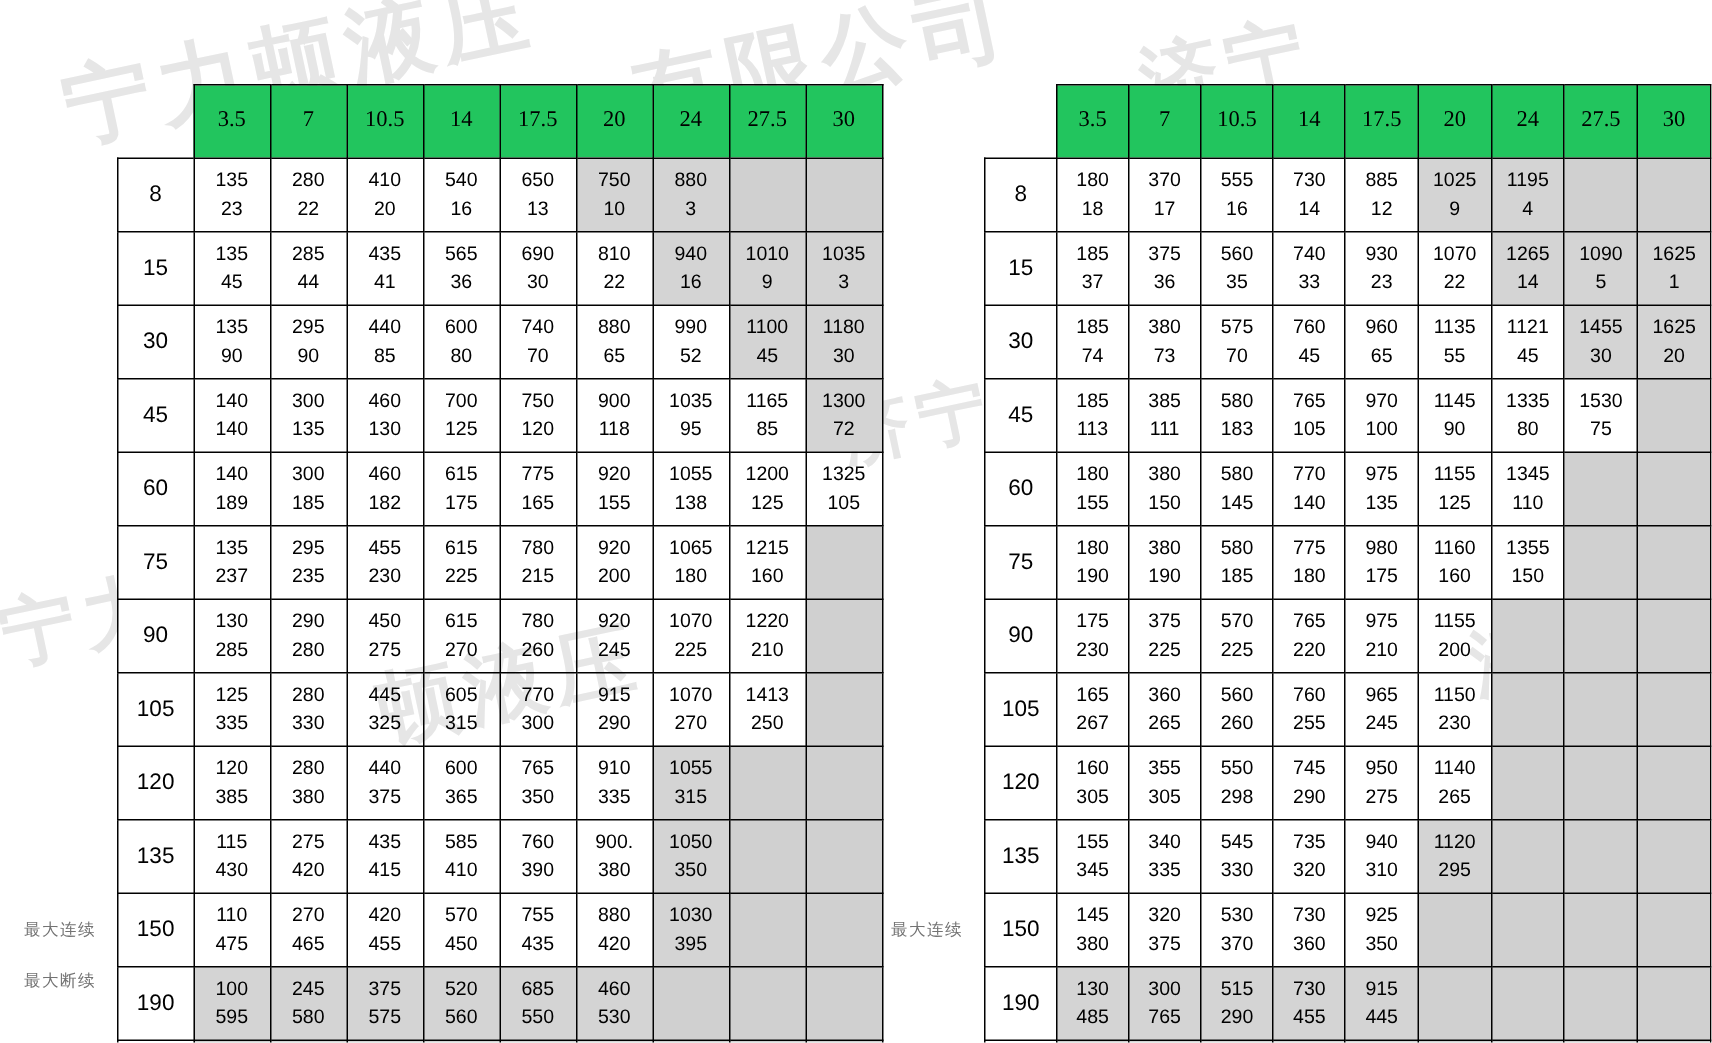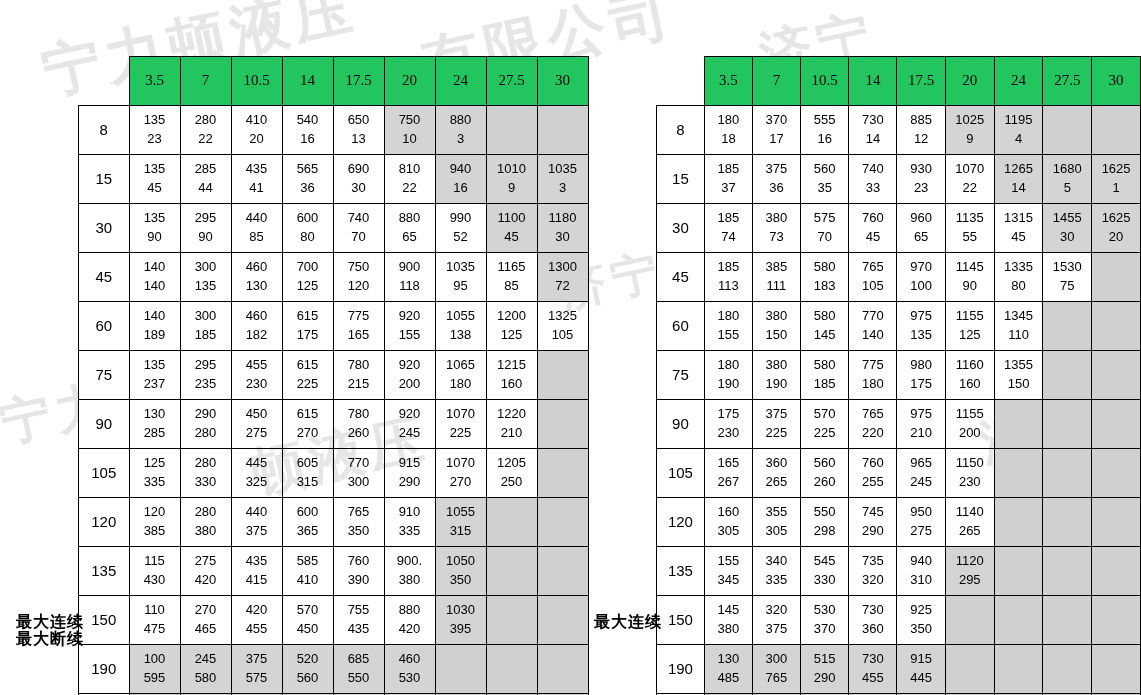--- a/index.html
+++ b/index.html
@@ -61,26 +61,25 @@
     font-size:15px;
     background:#ffffff;
   }
   table.grid td.shade1{background:#d4d4d4;}
   table.grid td.empty{background:#d0d0d0;}
   .cellv{display:block;}
   .cellv.top{margin-top:1px;}
   .cellv.bot{margin-bottom:1px;}
   .sidelabel{
     position:absolute;
-    font-size:16px;
-    color:#000000;
+    font-size:11px;
+    color:#737373;
     font-family:"DejaVu Sans","Liberation Sans",sans-serif;
     letter-spacing:1px;
     white-space:nowrap;
-    font-weight:bold;
   }
   
   #table-left{left:78px;top:56px;}
   #table-right{left:656px;top:56px;}
 </style>
 </head>
 <body>
 
 <div class="watermark-layer" id="watermarks">
     <div class="wm" style="left: 40px; top: 2px; font-size: 58px; transform: rotate(-12deg);">宁力顿液压</div>
@@ -392,21 +391,21 @@
           </td>
           <td class="">
             <span class="cellv top">915</span>
             <span class="cellv bot">290</span>
           </td>
           <td class="">
             <span class="cellv top">1070</span>
             <span class="cellv bot">270</span>
           </td>
           <td class="">
-            <span class="cellv top">1205</span>
+            <span class="cellv top">1413</span>
             <span class="cellv bot">250</span>
           </td>
           <td class="empty"></td>
         </tr>
         <tr>
           <td class="rowhdr">120</td>
           <td class="">
             <span class="cellv top">120</span>
             <span class="cellv bot">385</span>
           </td>
@@ -618,21 +617,21 @@
           </td>
           <td class="">
             <span class="cellv top">1070</span>
             <span class="cellv bot">22</span>
           </td>
           <td class="shade1">
             <span class="cellv top">1265</span>
             <span class="cellv bot">14</span>
           </td>
           <td class="shade1">
-            <span class="cellv top">1680</span>
+            <span class="cellv top">1090</span>
             <span class="cellv bot">5</span>
           </td>
           <td class="shade1">
             <span class="cellv top">1625</span>
             <span class="cellv bot">1</span>
           </td>
         </tr>
         <tr>
           <td class="rowhdr">30</td>
           <td class="">
@@ -653,21 +652,21 @@
           </td>
           <td class="">
             <span class="cellv top">960</span>
             <span class="cellv bot">65</span>
           </td>
           <td class="">
             <span class="cellv top">1135</span>
             <span class="cellv bot">55</span>
           </td>
           <td class="">
-            <span class="cellv top">1315</span>
+            <span class="cellv top">1121</span>
             <span class="cellv bot">45</span>
           </td>
           <td class="shade1">
             <span class="cellv top">1455</span>
             <span class="cellv bot">30</span>
           </td>
           <td class="shade1">
             <span class="cellv top">1625</span>
             <span class="cellv bot">20</span>
           </td>
@@ -957,16 +956,16 @@
           <td class="shade1"></td>
           <td class="empty"></td>
           <td class="empty"></td>
           <td class="empty"></td>
           <td class="empty"></td>
         </tr>
       </tbody>
     </table>
   <div id="sidelabels">
       <div class="sidelabel" style="top: 611.5px; left: 16px;">最大连续</div>
-      <div class="sidelabel" style="top: 629px; left: 16px;">最大断续</div>
+      <div class="sidelabel" style="top: 646px; left: 16px;">最大断续</div>
       <div class="sidelabel" style="top: 611.5px; left: 594px;">最大连续</div>
     </div>
 </div>
 
 </body></html>

